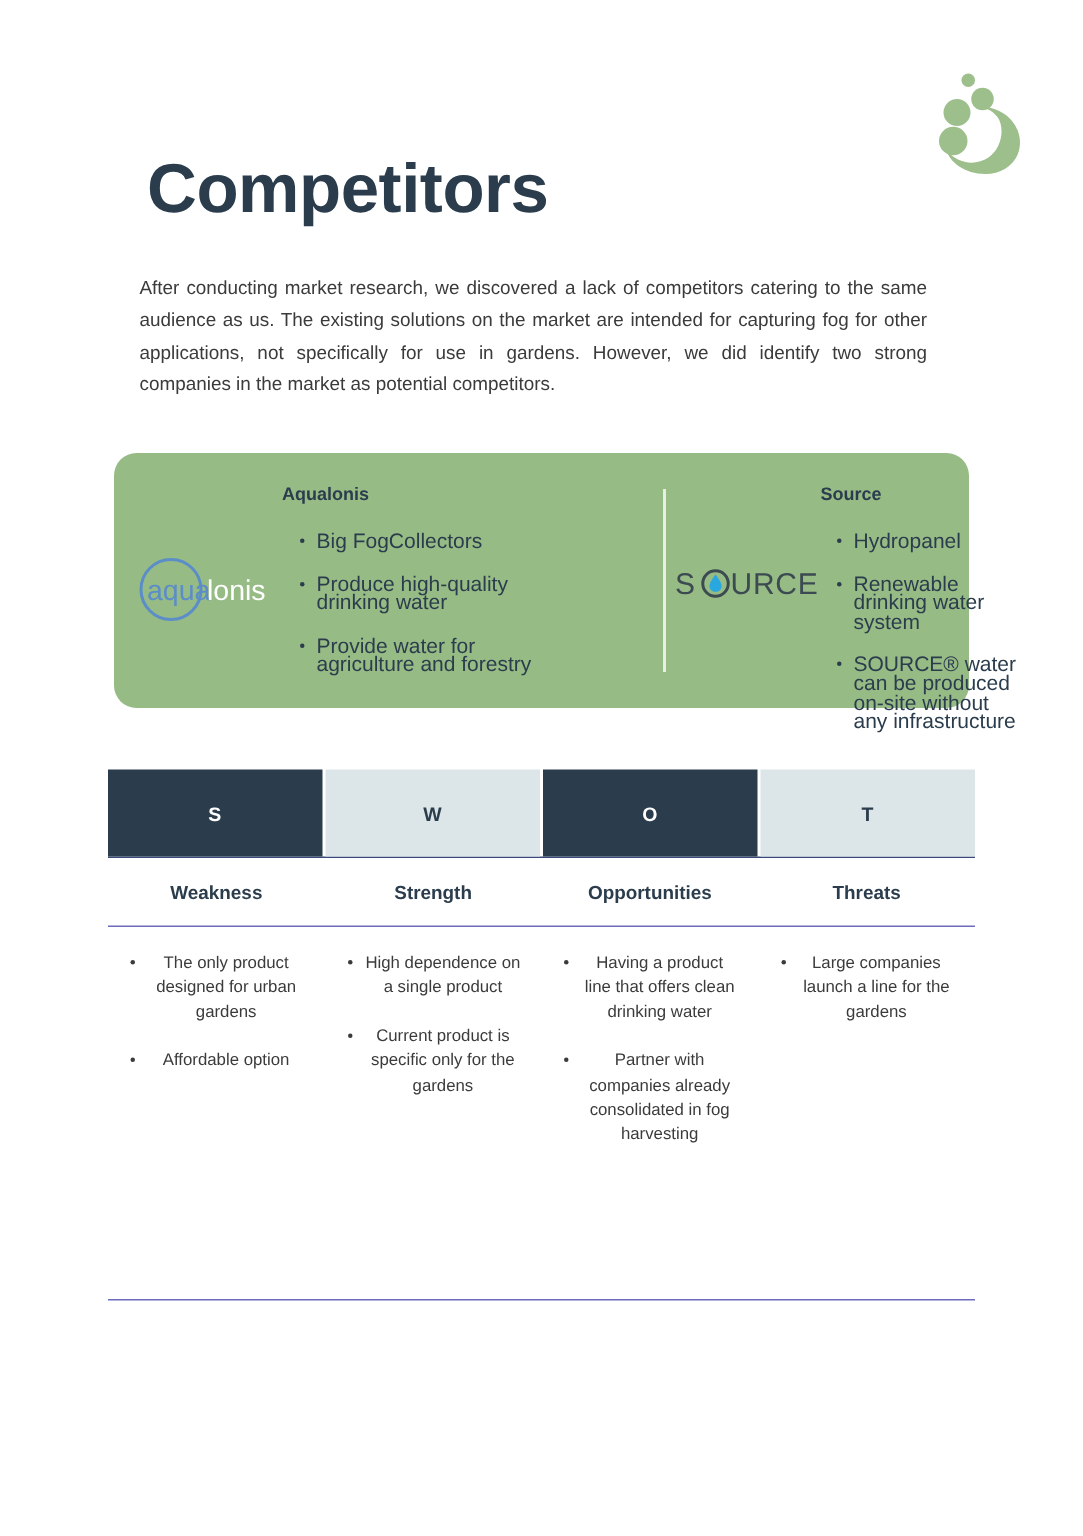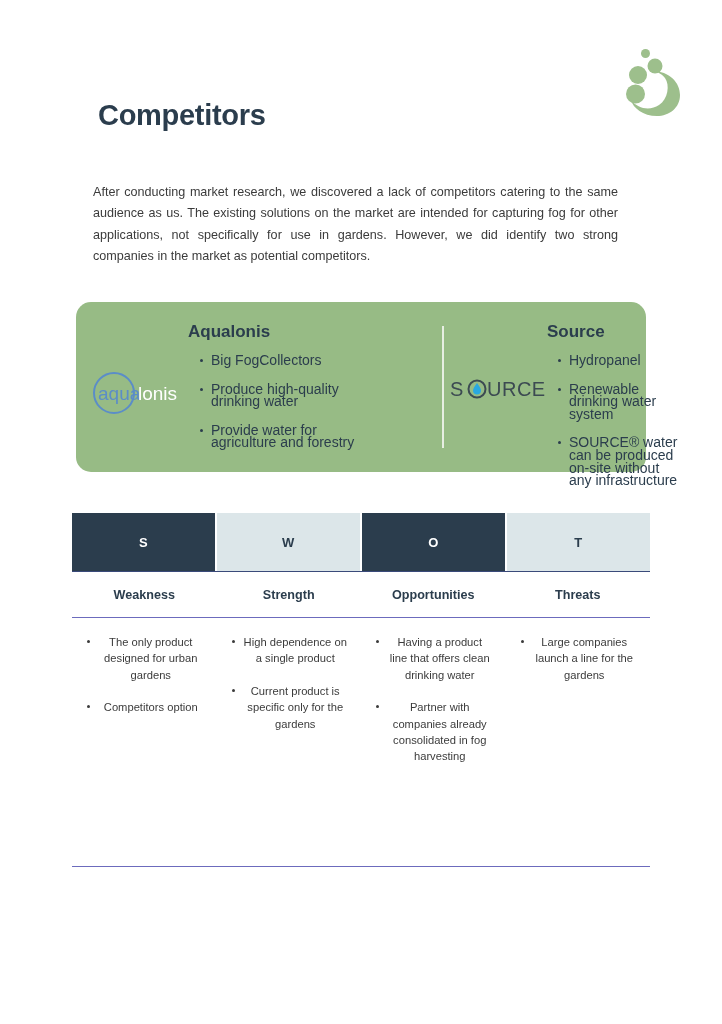--- a/index.html
+++ b/index.html
@@ -23,21 +23,21 @@
     top: 45px;
     width: 62px;
     height: 72px;
   }
 
   
   .page-title {
     position: absolute;
     left: 98px;
     top: 100px;
-    font-size: 29px;
+    font-size: 46px;
     font-weight: bold;
     letter-spacing: -0.3px;
     color: #2b3d4d;
     line-height: 1.1;
     margin: 0;
   }
 
   
   .intro-paragraph {
     position: absolute;
@@ -72,21 +72,21 @@
   .competitor-col {
     position: absolute;
     top: 0;
     height: 100%;
   }
   .col-aqualonis { left: 0; width: 366px; }
   .col-source { left: 366px; width: 204px; }
 
   .competitor-name {
     position: absolute;
-    font-size: 17px;
+    font-size: 12px;
     font-weight: bold;
     color: #2b3d4d;
   }
   .col-aqualonis .competitor-name { left: 112px; top: 20px; }
   .col-source .competitor-name { left: 105px; top: 20px; }
 
   .competitor-bullets {
     position: absolute;
     margin: 6px;
     padding: 0;
@@ -281,21 +281,21 @@
     <div class="swot-label-cell">Weakness</div>
     <div class="swot-label-cell">Strength</div>
     <div class="swot-label-cell">Opportunities</div>
     <div class="swot-label-cell">Threats</div>
   </div>
 
   <div class="swot-body-row">
     <div class="swot-body-cell">
       <ul>
         <li>The only product designed for urban gardens</li>
-        <li>Competitors option</li>
+        <li>Affordable option</li>
       </ul>
     </div>
     <div class="swot-body-cell">
       <ul>
         <li>High dependence on a single product</li>
         <li>Current product is specific only for the gardens</li>
       </ul>
     </div>
     <div class="swot-body-cell">
       <ul>

